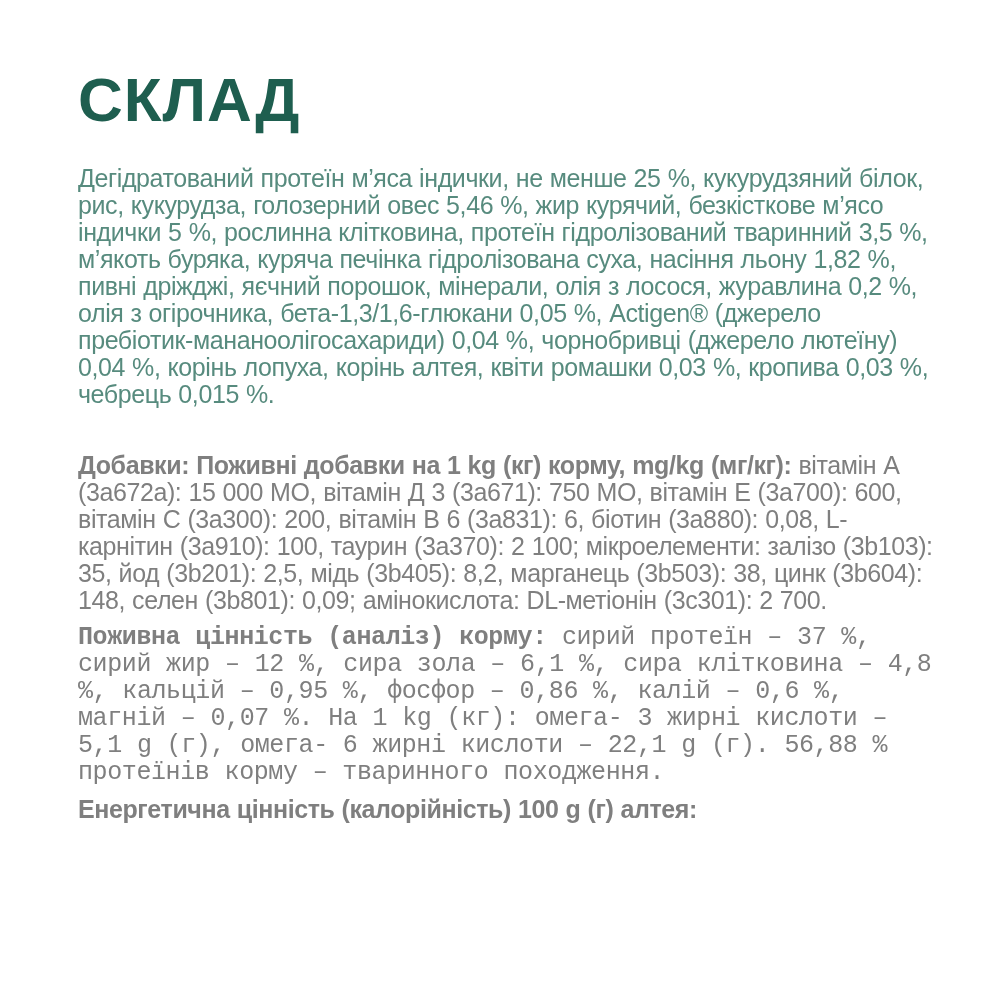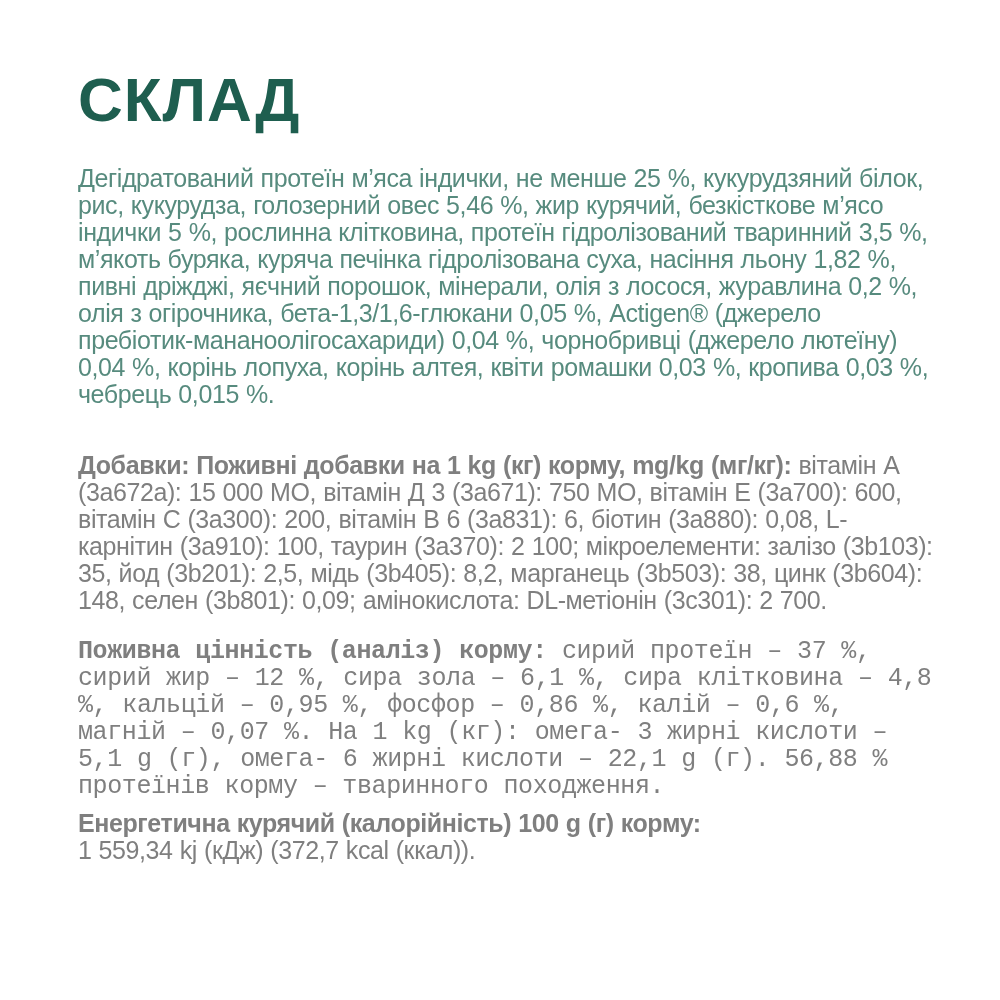--- a/index.html
+++ b/index.html
@@ -39,34 +39,34 @@
 
   .composition {
     color: var(--color-composition-text, #578b7e);
     margin-bottom: 44px;
   }
 
   .gray-par {
     color: var(--color-body-text, #7f7f7f);
   }
 
-  .additives { margin-bottom: 24px; }
+  .additives { margin-bottom: 10px; }
   .analysis  { margin-bottom: 10px; font-family: Liberation Mono, monospace; }
   .energy    { margin-bottom: 0; }
 
   .energy .block-label { display: block; }
 </style>
 </head>
 <body>
 
 <div class="page">
 
   <h1 class="page-title">СКЛАД</h1>
 
   <p class="par composition">Дегідратований протеїн м’яса індички, не менше 25 %, кукурудзяний білок, рис, кукурудза, голозерний овес 5,46 %, жир курячий, безкісткове м’ясо індички 5 %, рослинна клітковина, протеїн гідролізований тваринний 3,5 %, м’якоть буряка, куряча печінка гідролізована суха, насіння льону 1,82 %, пивні дріжджі, яєчний порошок, мінерали, олія з лосося, журавлина 0,2 %, олія з огірочника, бета-1,3/1,6-глюкани 0,05 %, Actigen® (джерело пребіотик-мананоолігосахариди) 0,04 %, чорнобривці (джерело лютеїну) 0,04 %, корінь лопуха, корінь алтея, квіти ромашки 0,03 %, кропива 0,03 %, чебрець 0,015 %.</p>
 
   <p class="par gray-par additives"><strong>Добавки: Поживні добавки на 1 kg (кг) корму, mg/kg (мг/кг):</strong><span> вітамін А (3а672а): 15 000 МО, вітамін Д 3 (3а671): 750 МО, вітамін Е (3а700): 600, вітамін С (3а300): 200, вітамін В 6 (3а831): 6, біотин (3а880): 0,08, L-карнітин (3а910): 100, таурин (3а370): 2 100; мікроелементи: залізо (3b103): 35, йод (3b201): 2,5, мідь (3b405): 8,2, марганець (3b503): 38, цинк (3b604): 148, селен (3b801): 0,09; амінокислота: DL-метіонін (3с301): 2 700.</span></p>
 
   <p class="par gray-par analysis"><strong>Поживна цінність (аналіз) корму:</strong><span> сирий протеїн – 37 %, сирий жир – 12 %, сира зола – 6,1 %, сира клітковина – 4,8 %, кальцій – 0,95 %, фосфор – 0,86 %, калій – 0,6 %, магній – 0,07 %. На 1 kg (кг): омега- 3 жирні кислоти – 5,1 g (г), омега- 6 жирні кислоти – 22,1 g (г). 56,88 % протеїнів корму – тваринного походження.</span></p>
 
-  <p class="par gray-par energy"><strong class="block-label">Енергетична курячий (калорійність) 100 g (г) корму:</strong><span>1 559,34 kj (кДж) (372,7 kcal (ккал)).</span></p>
+  <p class="par gray-par energy"><strong class="block-label">Енергетична цінність (калорійність) 100 g (г) алтея:</strong></p>
 
 </div>
 
 </body></html>

